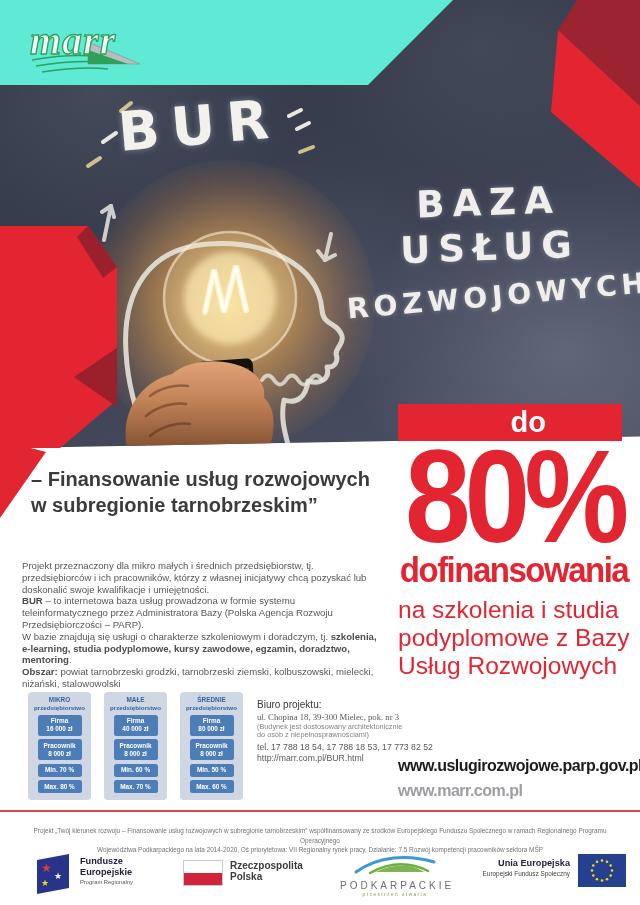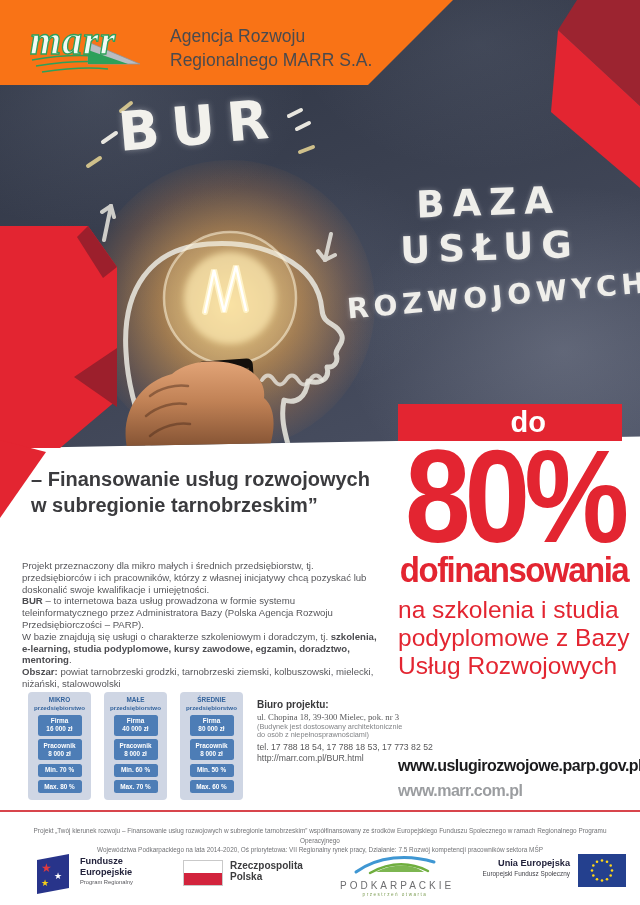--- a/index.html
+++ b/index.html
@@ -43,21 +43,21 @@
   }
   .chalk-title .l1, .chalk-title .l2 { font-size:37px; letter-spacing:8px; line-height:45px; }
   .chalk-title .l3 { font-size:28px; letter-spacing:5px; margin-top:10px; transform:rotate(-3deg); }
 
   
   .ribbons { position:absolute; left:0; top:0; z-index:4; pointer-events:none; }
 
   
   .header {
     position:absolute; left:0; top:0; width:583px; height:85px; z-index:5;
-    background:#f97316;
+    background:#5eead4;
     clip-path:polygon(0 0, 453px 0, 368px 100%, 0 100%);
   }
   .org-name {
     position:absolute; left:170px; top:24px;
     font-size:17.5px; line-height:24px; color:#4a4a4e; font-weight:400;
   }
   .marr-logo { position:absolute; left:26px; top:14px; }
 
   
   .do-bar {
@@ -105,21 +105,21 @@
   .card-subtitle { font-size:6.2px; font-weight:bold; color:#33639c; line-height:7.5px; }
   .cell {
     width:44px; margin:3.5px auto 0; background:#4d7db6; border-radius:2.5px;
     color:#fff; font-size:6.4px; font-weight:bold; line-height:8px; padding:2.5px 0;
   }
   .cell span { display:block; }
   .cell span:empty { display:none; }
 
   
   .office { position:absolute; left:257px; top:699px; width:190px; z-index:3; color:#58585a; }
-  .office .heading { font-size:10px; font-weight:bold; color:#3a3a3c; line-height:12px; }
+  .office .heading { font-size:10px; font-weight:normal; color:#3a3a3c; line-height:12px; }
   .office .address { font-size:8.7px; line-height:10.5px; margin-top:1px;font-family:Liberation Serif, serif; }
   .office .note { font-size:7.3px; line-height:8.8px; color:#828487; }
   .office .phones, .office .site { font-size:8.7px; line-height:10.5px; }
   .office .phones { margin-top:2px; }
 
   .link-primary {
     position:absolute; left:398px; top:757px; z-index:3;
     font-size:16px; font-weight:bold; color:#1b1b1d; letter-spacing:-0.5px;
   }
   .link-secondary {
@@ -233,24 +233,20 @@
     <polygon points="558,30 640,106 640,188 551,112" fill="#e32531"></polygon>
   </svg>
 
   <div class="header">
     <svg class="marr-logo" width="140" height="60" viewBox="0 0 140 60">
       <polygon points="62,28 114,50 62,50" fill="#b9bdc2" stroke="#8f9499" stroke-width="0.8"></polygon>
       <polygon points="62,36 102,50 62,50" fill="#2ea05a"></polygon>
       <text x="4" y="40" font-family="Liberation Serif, serif" font-style="italic" font-weight="bold" font-size="40" letter-spacing="1" fill="#f2faf4" stroke="#2ea05a" stroke-width="1.3">marr</text>
       <path d="M6,46 q40,-7 72,-3 M10,52 q44,-7 78,-3 M16,58 q40,-6 66,-3" fill="none" stroke="#2ea05a" stroke-width="1.4"></path>
     </svg>
-    <div class="org-name">
-      <div>Agencja Rozwoju</div>
-      <div>Regionalnego MARR S.A.</div>
-    </div>
   </div>
 
   <div class="do-bar">
     <span>do</span>
   </div>
   <div class="percent">80%</div>
   <div class="dof">dofinansowania</div>
   <div class="promo-sub">
     <div>na szkolenia i studia</div>
     <div>podyplomowe z Bazy</div>

